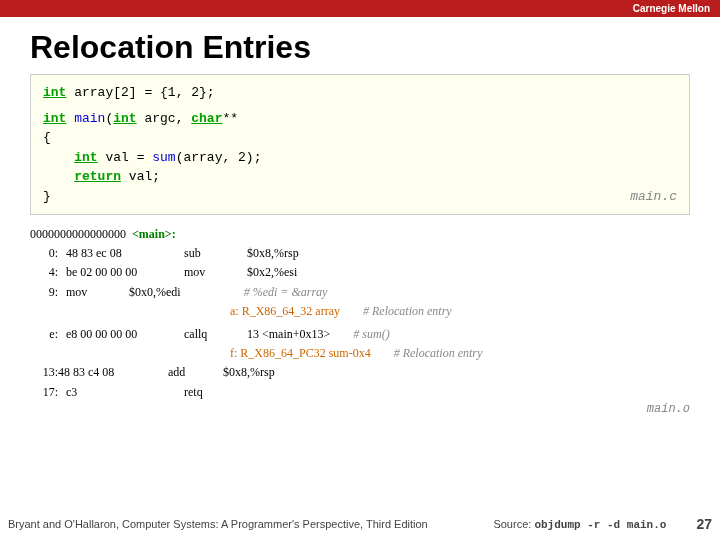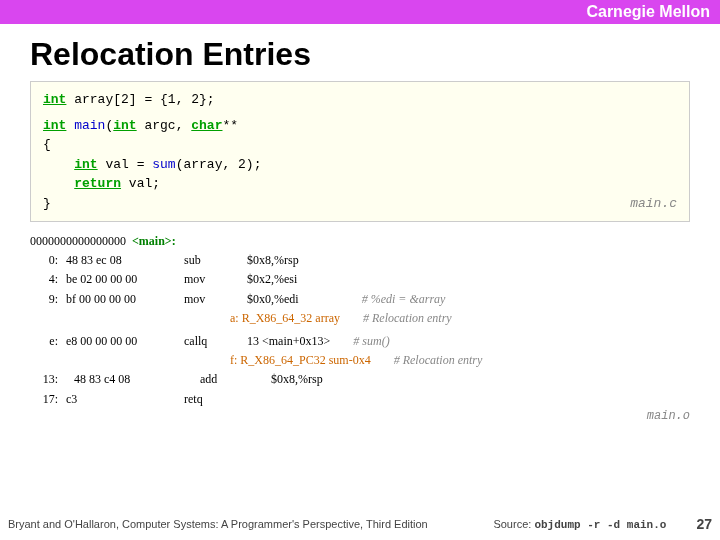--- a/index.html
+++ b/index.html
@@ -5,25 +5,25 @@
     * { margin: 0; padding: 0; box-sizing: border-box; }
     body {
       width: 720px;
       height: 540px;
       background: #fff;
       font-family: Arial, Helvetica, sans-serif;
       overflow: hidden;
       position: relative;
     }
     .header-bar {
-      background: #d946ef;
+      background: #b91c1c;
       color: #fff;
       text-align: right;
       padding: 3px 10px;
-      font-size: 16px;
+      font-size: 10px;
       font-weight: bold;
     }
     .slide-title {
       font-size: 32px;
       font-weight: bold;
       color: #000;
       padding: 12px 22px 8px 30px;
     }
     .code-box {
       background: #fffff0;
@@ -122,21 +122,20 @@
 
   <div style="display:flex; gap:8px;">
     <span style="width:28px; text-align:right;">4:</span>
     <span style="width:110px;">be 02 00 00 00</span>
     <span style="width:55px;">mov</span>
     <span>$0x2,%esi</span>
   </div>
 
   <div style="display:flex; gap:8px; align-items:flex-start;">
     <span style="width:28px; text-align:right;">9:</span>
-    <span style="width:110px;">bf 00 00 00 00</span>
     <span style="width:55px;">mov</span>
     <span style="flex:1;">
       $0x0,%edi
       <span class="comment" style="margin-left:60px;"># %edi = &amp;array</span>
     </span>
   </div>
   <div style="padding-left:200px; color:#cc6600;">
     a: R_X86_64_32 array
     <span class="comment" style="margin-left:20px;"># Relocation entry</span>
   </div>
@@ -150,21 +149,21 @@
     <span style="flex:1;">
       13 &lt;main+0x13&gt;
       <span class="comment" style="margin-left:20px;"># sum()</span>
     </span>
   </div>
   <div style="padding-left:200px; color:#cc6600;">
     f: R_X86_64_PC32 sum-0x4
     <span class="comment" style="margin-left:20px;"># Relocation entry</span>
   </div>
 
-  <div style="display:flex; gap:16px;">
+  <div style="display:flex; gap:0;">
     <span style="width:28px; text-align:right;">13:</span>
     <span style="width:110px;">48 83 c4 08</span>
     <span style="width:55px;">add</span>
     <span>$0x8,%rsp</span>
   </div>
 
   <div style="display:flex; gap:8px;">
     <span style="width:28px; text-align:right;">17:</span>
     <span style="width:110px;">c3</span>
     <span style="width:55px;">retq</span>

